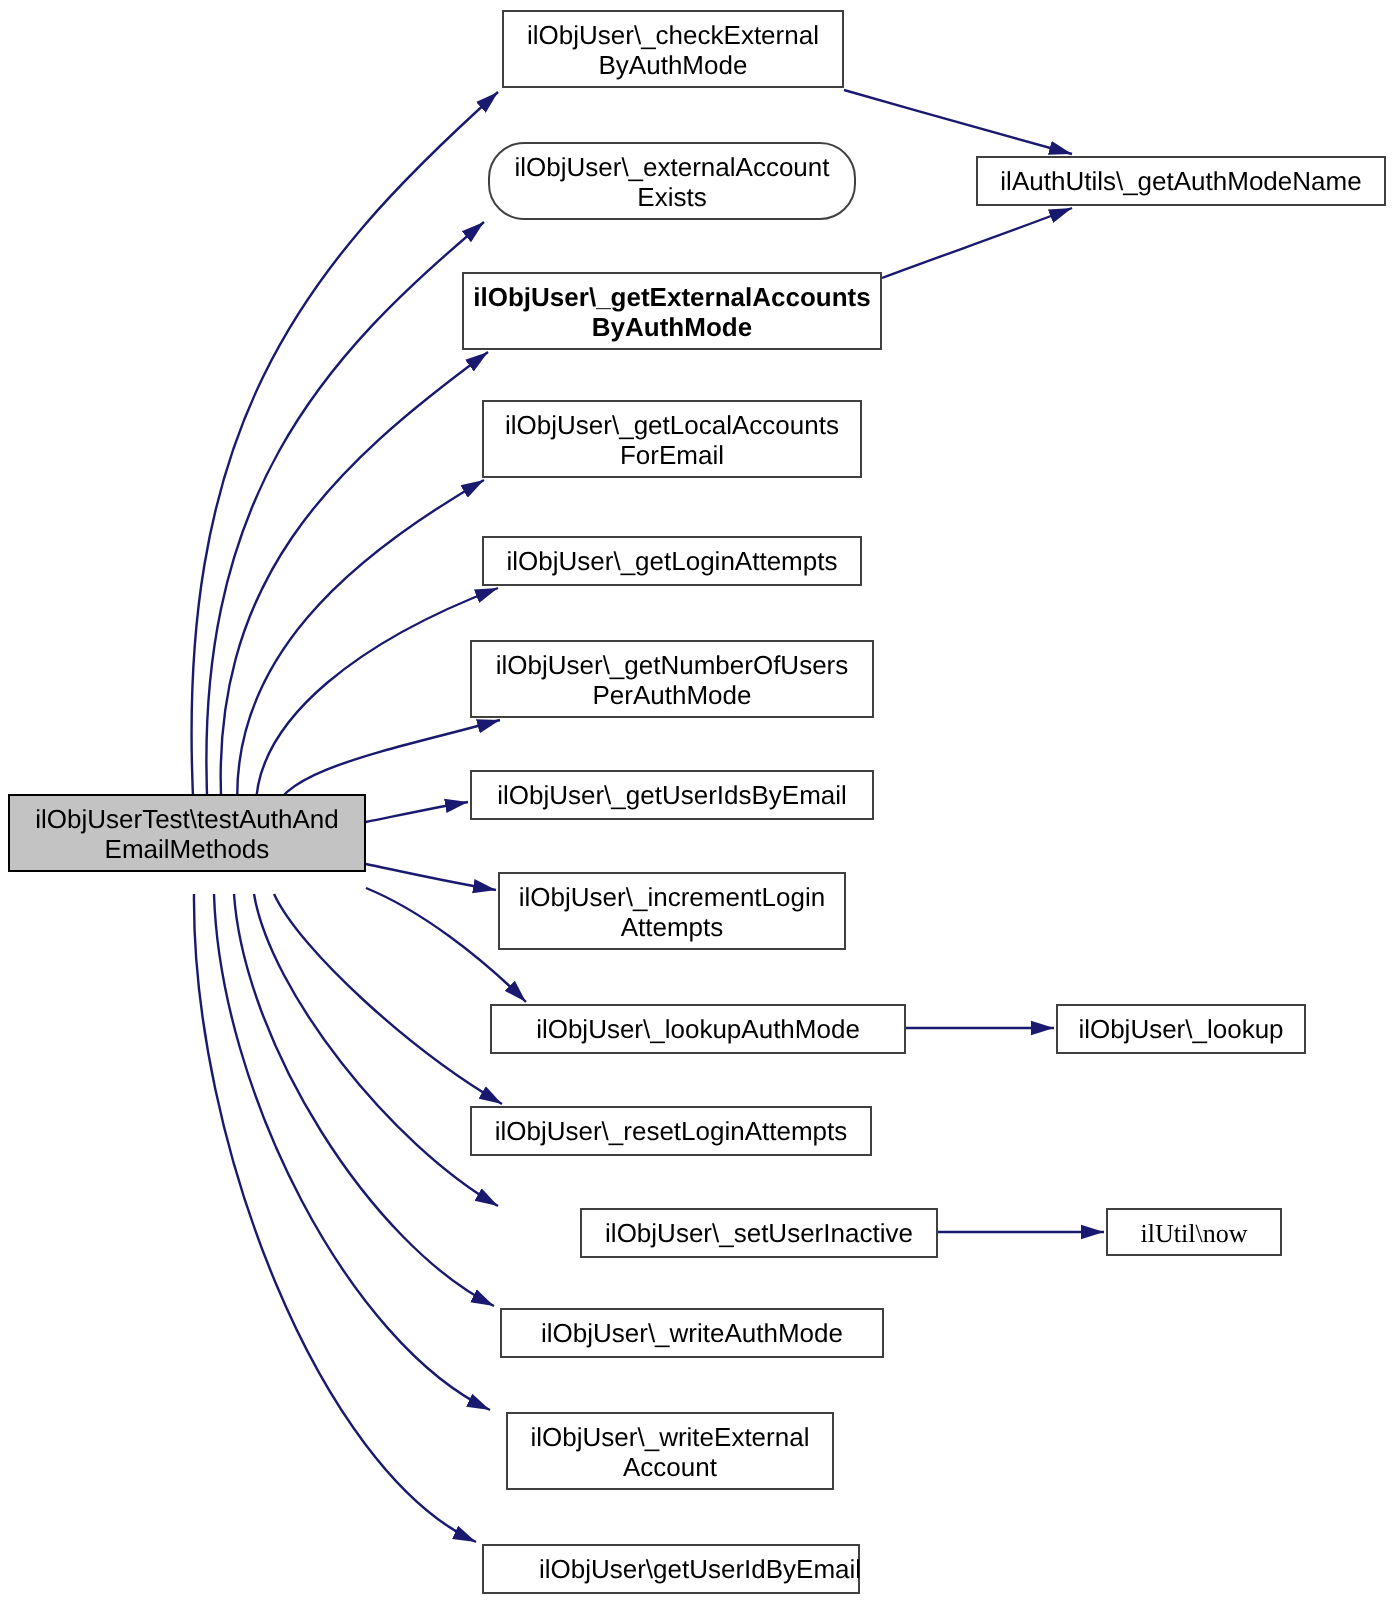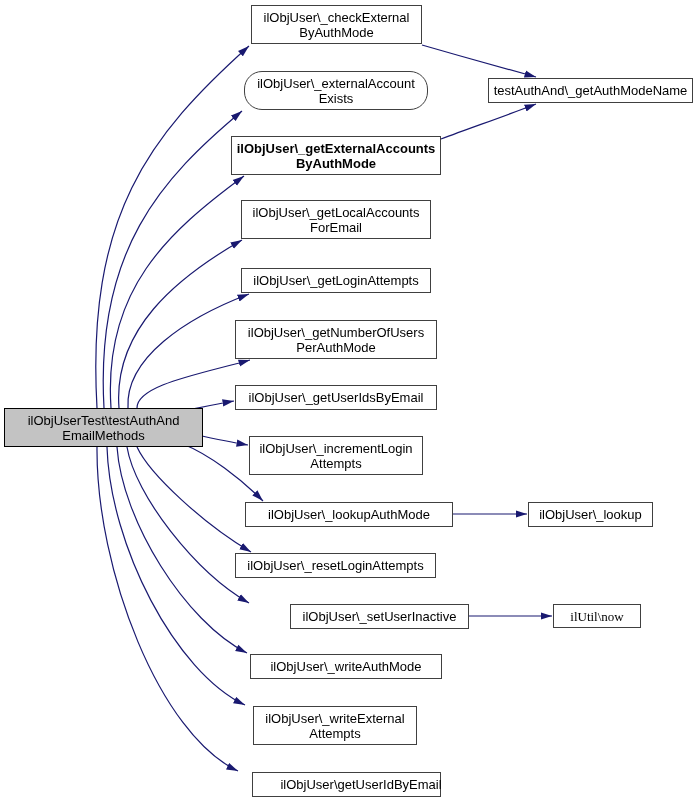--- a/index.html
+++ b/index.html
@@ -73,40 +73,40 @@
         <path class="edge" d="M117,447 C122,520 185,622 247,653" marker-end="url(#arrowhead)"></path>
         <path class="edge" d="M107,447 C110,545 175,672 245,705" marker-end="url(#arrowhead)"></path>
         <path class="edge" d="M97,447 C96,570 160,735 238,771" marker-end="url(#arrowhead)"></path>
         <path class="edge" d="M422,45 C460,56 500,67 536,77" marker-end="url(#arrowhead)"></path>
         <path class="edge" d="M441,139 C473,127 505,116 536,104" marker-end="url(#arrowhead)"></path>
         <path class="edge" d="M428,514 C460,514 495,514 527,514" marker-end="url(#arrowhead)"></path>
         <path class="edge" d="M425,616 C467,616 510,616 552,616" marker-end="url(#arrowhead)"></path>
       </g>
   </svg>
   <div id="nodes-layer">
-      <div class="node highlight" style="left: 4px; top: 408px; width: 199px; height: 39px;">ilObjUserTest\testAuthAnd
+      <div class="node highlight" style="left: 4px; top: 397px; width: 179px; height: 39px;">ilObjUserTest\testAuthAnd
 EmailMethods</div>
       <div class="node" style="left: 251px; top: 5px; width: 171px; height: 39px;">ilObjUser\_checkExternal
 ByAuthMode</div>
       <div class="node" style="left: 244px; top: 71px; width: 184px; height: 39px; border-radius: 18px;">ilObjUser\_externalAccount
 Exists</div>
       <div class="node" style="left: 231px; top: 136px; width: 210px; height: 39px; font-weight: bold;">ilObjUser\_getExternalAccounts
 ByAuthMode</div>
       <div class="node" style="left: 241px; top: 200px; width: 190px; height: 39px;">ilObjUser\_getLocalAccounts
 ForEmail</div>
       <div class="node" style="left: 241px; top: 268px; width: 190px; height: 25px;">ilObjUser\_getLoginAttempts</div>
       <div class="node" style="left: 235px; top: 320px; width: 202px; height: 39px;">ilObjUser\_getNumberOfUsers
 PerAuthMode</div>
       <div class="node" style="left: 235px; top: 385px; width: 202px; height: 25px;">ilObjUser\_getUserIdsByEmail</div>
       <div class="node" style="left: 249px; top: 436px; width: 174px; height: 39px;">ilObjUser\_incrementLogin
 Attempts</div>
       <div class="node" style="left: 245px; top: 502px; width: 208px; height: 25px;">ilObjUser\_lookupAuthMode</div>
       <div class="node" style="left: 235px; top: 553px; width: 201px; height: 25px;">ilObjUser\_resetLoginAttempts</div>
       <div class="node" style="left: 246px; top: 604px; width: 179px; height: 25px; margin-left: 44px;">ilObjUser\_setUserInactive</div>
       <div class="node" style="left: 250px; top: 654px; width: 192px; height: 25px;">ilObjUser\_writeAuthMode</div>
       <div class="node" style="left: 253px; top: 706px; width: 164px; height: 39px;">ilObjUser\_writeExternal
-Attempts</div>
-      <div class="node" style="left: 252px; top: 772px; width: 189px; height: 25px; padding-left: 29px;">ilObjUser\getUserIdByEmail</div>
-      <div class="node" style="left: 488px; top: 78px; width: 205px; height: 25px;">testAuthAnd\_getAuthModeName</div>
+Account</div>
+      <div class="node" style="left: 241px; top: 772px; width: 189px; height: 25px; padding-left: 29px;">ilObjUser\getUserIdByEmail</div>
+      <div class="node" style="left: 488px; top: 78px; width: 205px; height: 25px;">ilAuthUtils\_getAuthModeName</div>
       <div class="node" style="left: 528px; top: 502px; width: 125px; height: 25px;">ilObjUser\_lookup</div>
       <div class="node" style="left: 553px; top: 604px; width: 88px; height: 24px; font-family: Liberation Serif, serif;">ilUtil\now</div>
     </div>
 </div>
 
 </body></html>

